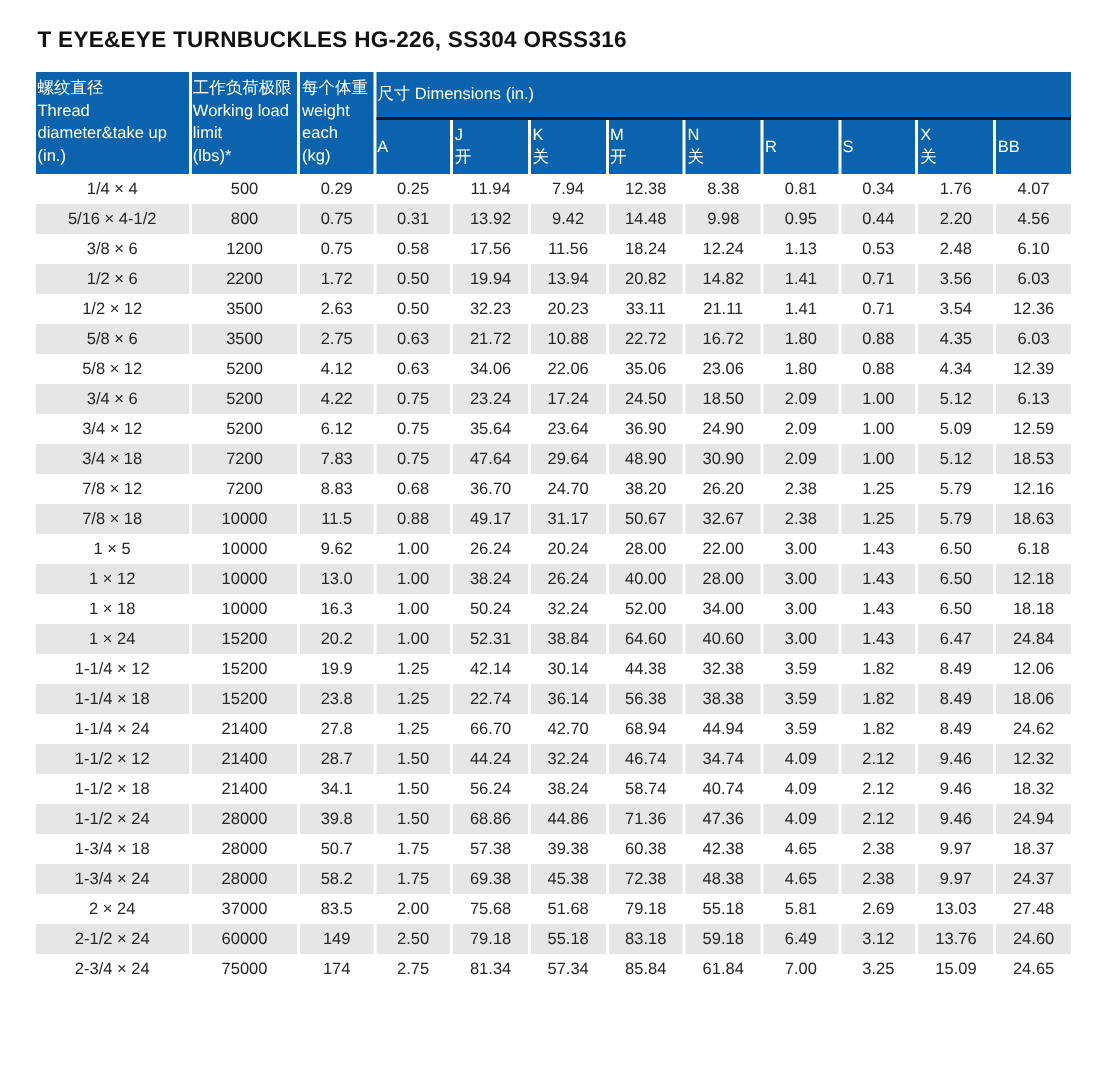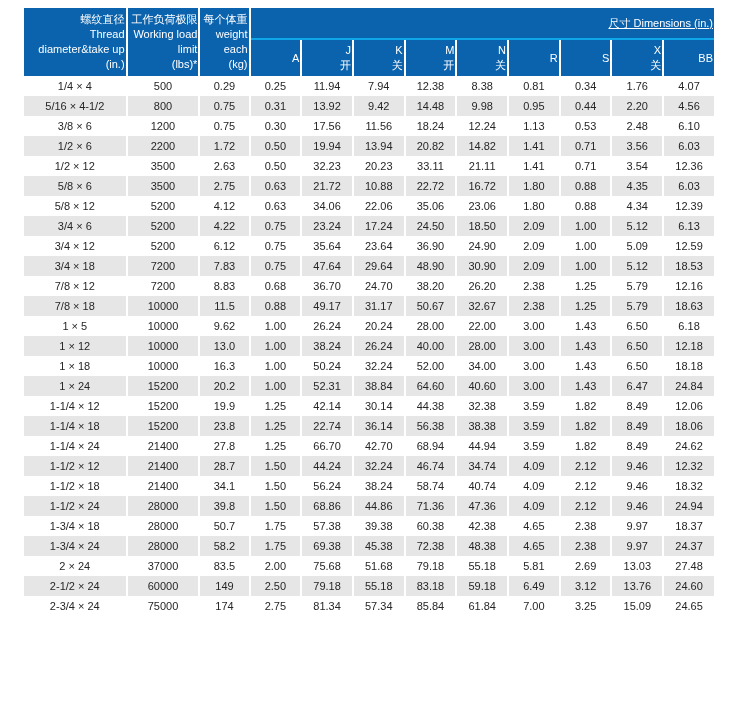--- a/index.html
+++ b/index.html
@@ -35,45 +35,46 @@
     width: 694px;
     border-collapse: separate;
     border-spacing: 2px 0;
     table-layout: fixed;
   }
   table.spec th {
     background: var(--header-bg);
     color: var(--header-text);
     font-weight: normal;
     font-size: 11px;
-    text-align: right;
+    text-align: left;
     vertical-align: middle;
     line-height: 1.35;
     padding: 2px 1px;
   }
-  th.dims-label { border-bottom: 2px solid #0ea5e9; height: 31px; text-decoration: underline; }
+  th.dims-label { border-bottom: 2px solid #0f172a; height: 31px; }
   th.dim-th { height: 35px; line-height: 1.25; }
   th.span-col { height: 68px; }
   table.spec td {
     font-size: 11px;
     color: var(--row-text);
     text-align: center;
     vertical-align: middle;
     height: 20px;
     padding: 1px 0;
     white-space: nowrap;
   }
   table.spec tbody tr:nth-child(even) td { background: var(--stripe-bg); }
   table.spec tbody tr:nth-child(odd) td { background: #ffffff; }
 </style>
 </head>
 <body>
 
 <div class="page">
 
+  <h1 class="title second">T EYE&amp;EYE TURNBUCKLES HG-226, SS304 ORSS316</h1>
 
   <table class="spec">
     <colgroup>
       <col style="width:15.2%">
       <col style="width:10.6%">
       <col style="width:7.2%">
       <col style="width:7.44%">
         <col style="width:7.44%">
         <col style="width:7.44%">
       <col style="width:7.44%">
@@ -166,21 +167,21 @@
           <td>9.98</td>
           <td>0.95</td>
           <td>0.44</td>
           <td>2.20</td>
           <td>4.56</td>
         </tr>
         <tr>
           <td>3/8 × 6</td>
           <td>1200</td>
           <td>0.75</td>
-          <td>0.30</td>
+          <td>0.58</td>
           <td>17.56</td>
           <td>11.56</td>
           <td>18.24</td>
           <td>12.24</td>
           <td>1.13</td>
           <td>0.53</td>
           <td>2.48</td>
           <td>6.10</td>
         </tr>
         <tr>

